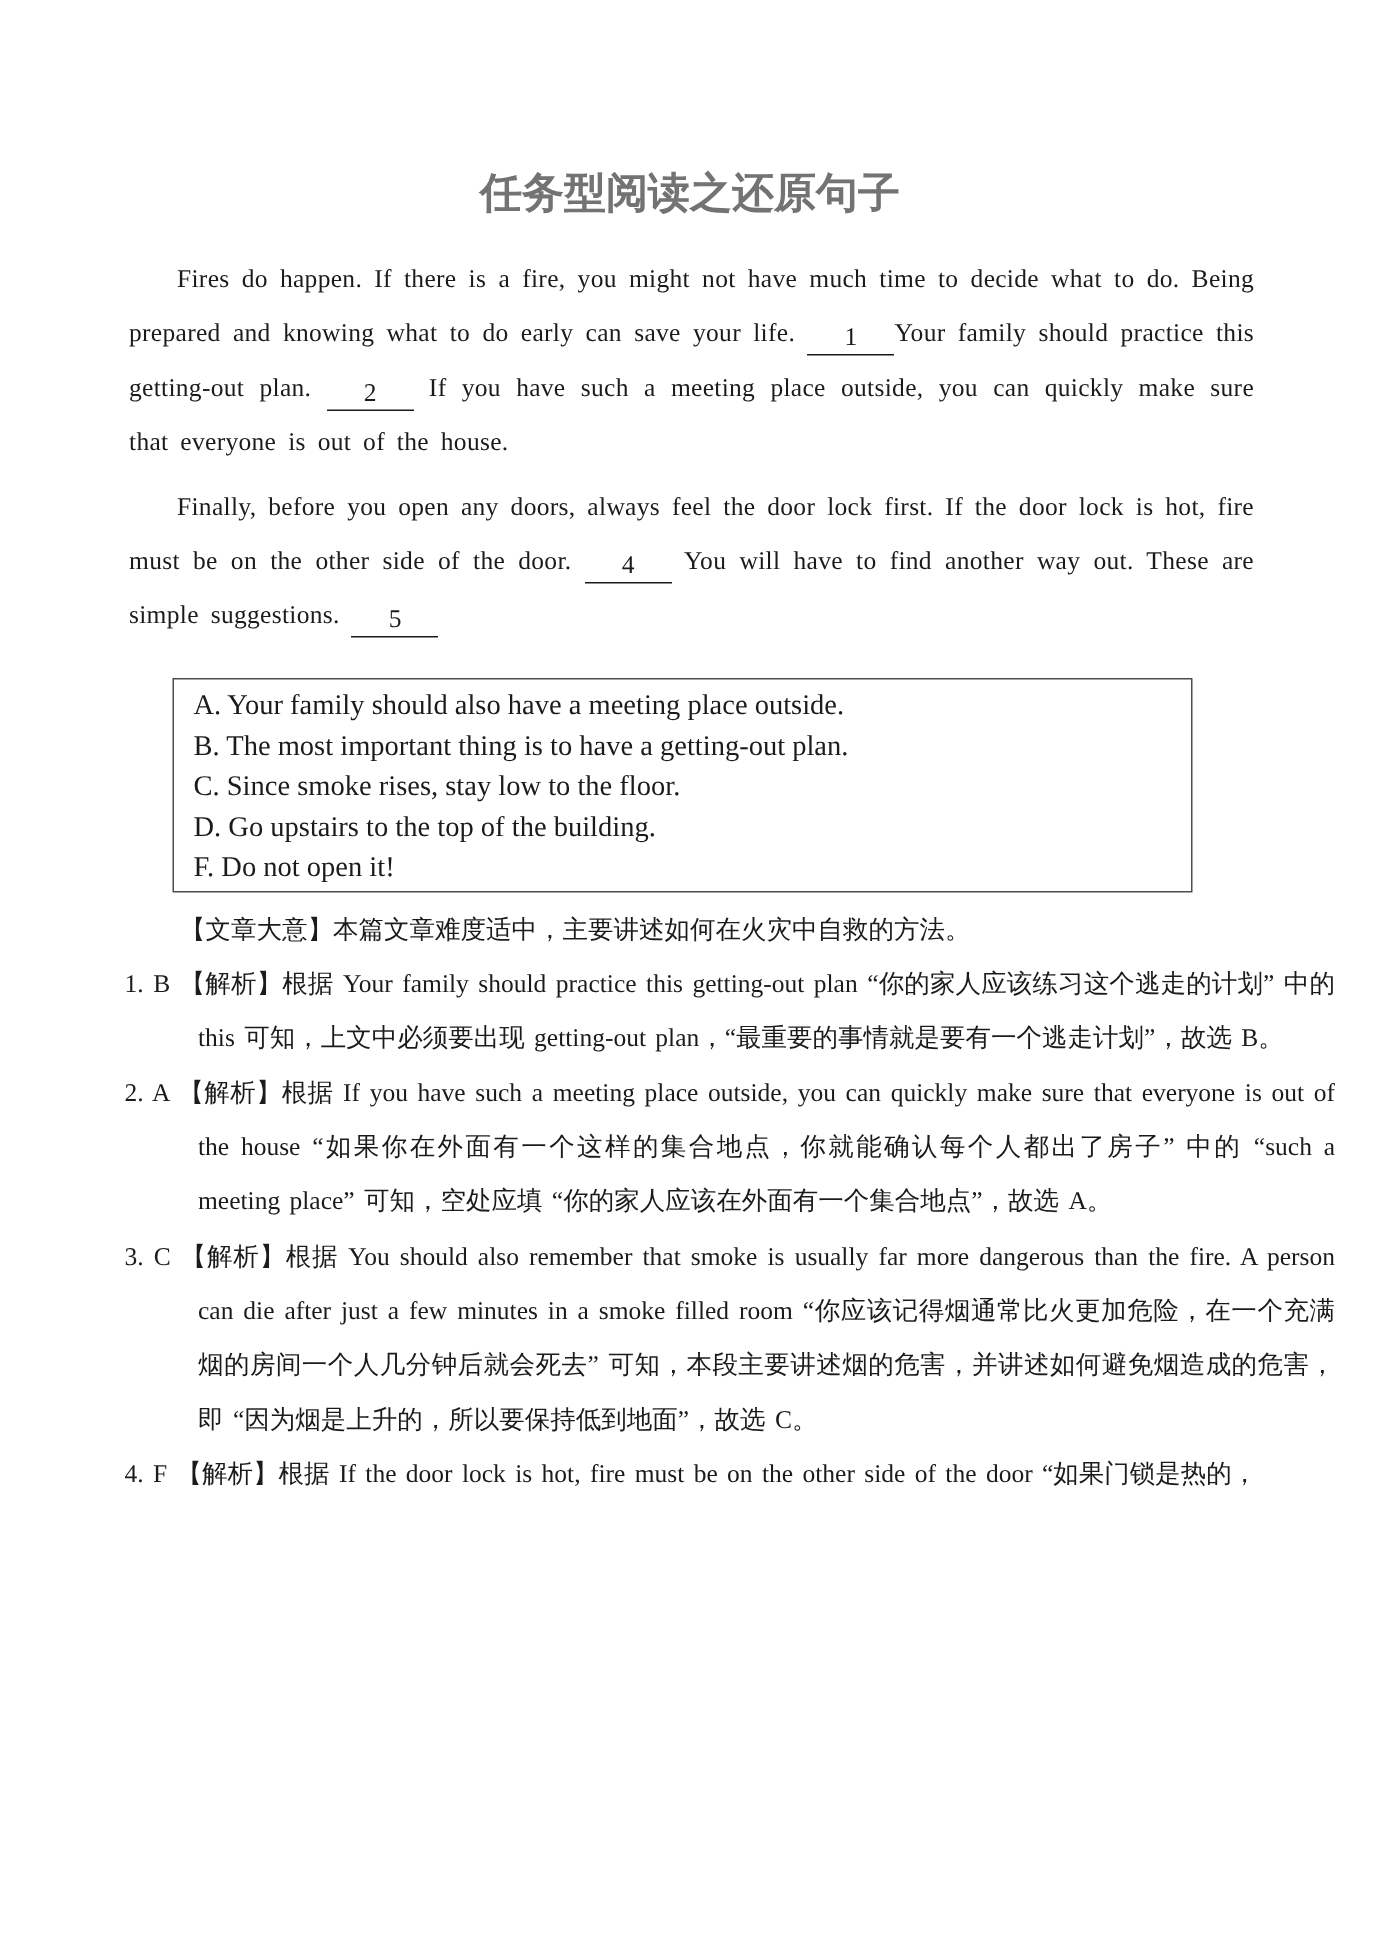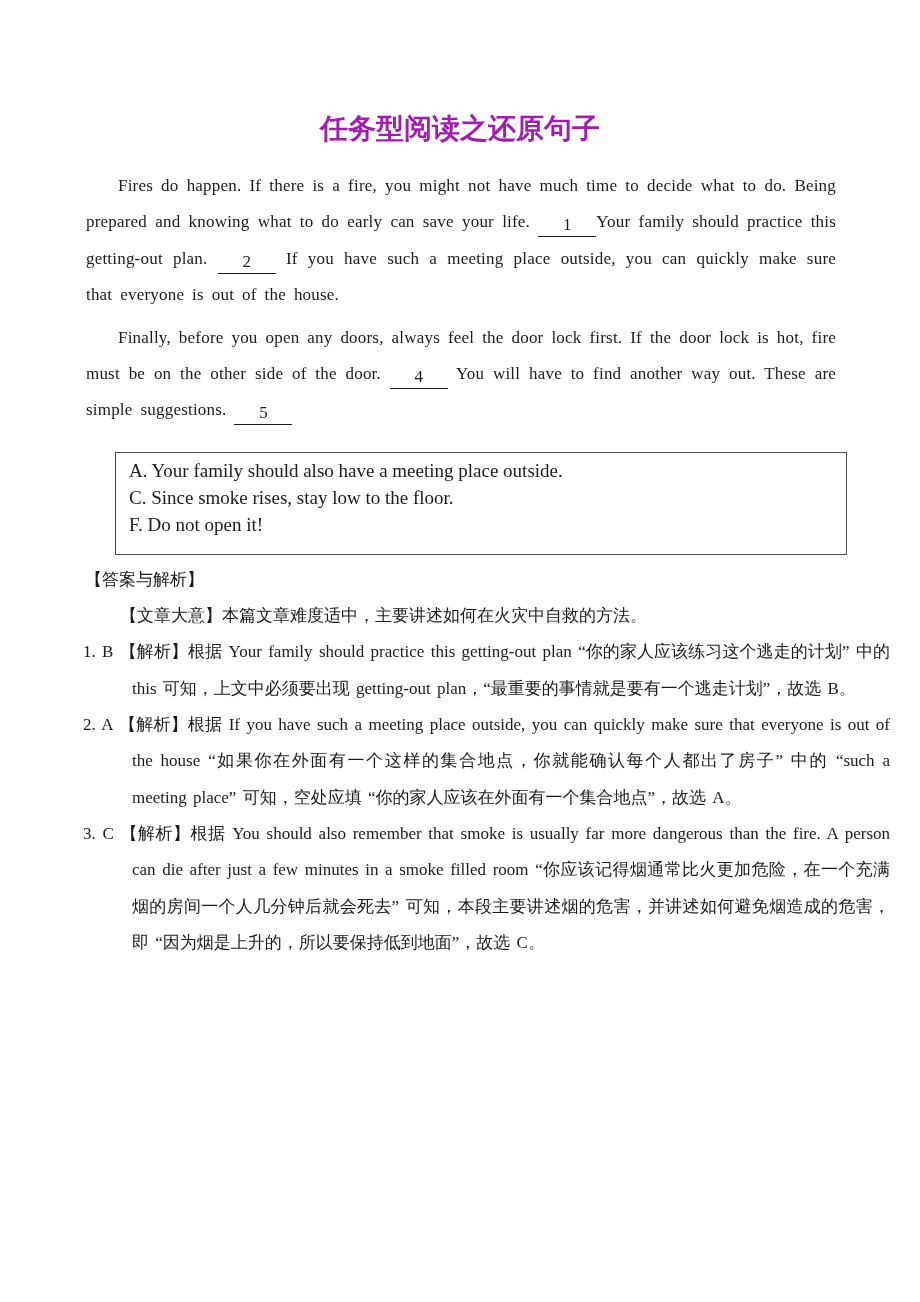--- a/index.html
+++ b/index.html
@@ -42,24 +42,24 @@
     text-align: center;
     text-indent: 0;
     height: 20px;
     line-height: 18px;
     vertical-align: -3px;
     letter-spacing: 0;
     word-spacing: 0;
   }
   .options-box {
     margin: 23px 0 0 115px;
-    width: 732px;
+    width: 680px;
     box-sizing: border-box;
     border: 1px solid #4d4d4d;
-    padding: 4px 10px 16px 13px;
+    padding: 4px 10px 2px 13px;
     font-size: 19px;
     line-height: 27px;
   }
   .option { margin: 0; }
   .answers {
     margin: 7px 30px 0 85px;
     font-size: 17px;
     line-height: 36.3px;
   }
   .answers-heading { margin: 0; }
@@ -68,34 +68,36 @@
   .answer-item {
     padding-left: 49px;
     text-indent: -49px;
     text-align: justify;
     word-spacing: 2px;
   }
 </style>
 </head>
 <body>
 
-<h1 class="title" style="color: #a21caf;">任务型阅读之还原句子</h1>
+<h1 class="title" style="color: #737373;">任务型阅读之还原句子</h1>
 
 <div class="passage">
     <p class="para"><span>Fires do happen. If there is a fire, you might not have much time to decide what to do. Being prepared and knowing what to do early can save your life. </span><span class="blank">1</span><span>Your family should practice this getting-out plan. </span><span class="blank">2</span><span> If you have such a meeting place outside, you can quickly make sure that everyone is out of the house.</span></p>
     <p class="para"><span>Finally, before you open any doors, always feel the door lock first. If the door lock is hot, fire must be on the other side of the door. </span><span class="blank">4</span><span> You will have to find another way out. These are simple suggestions. </span><span class="blank">5</span></p>
   </div>
 
 <div class="options-box">
     <p class="option">A. Your family should also have a meeting place outside.</p>
+    <p class="option">B. The most important thing is to have a getting-out plan.</p>
     <p class="option">C. Since smoke rises, stay low to the floor.</p>
+    <p class="option">D. Go upstairs to the top of the building.</p>
     <p class="option">F. Do not open it!</p>
   </div>
 
 <div class="answers">
-  <p class="answers-heading">【答案与解析】</p>
   <p class="answers-summary">【文章大意】本篇文章难度适中，主要讲述如何在火灾中自救的方法。</p>
   <div class="answer-items">
       <div class="answer-item"><span>1. B </span><span>【解析】</span><span>根据 Your family should practice this getting-out plan “你的家人应该练习这个逃走的计划” 中的 this 可知，上文中必须要出现 getting-out plan，“最重要的事情就是要有一个逃走计划”，故选 B。</span></div>
       <div class="answer-item"><span>2. A </span><span>【解析】</span><span>根据 If you have such a meeting place outside, you can quickly make sure that everyone is out of the house “如果你在外面有一个这样的集合地点，你就能确认每个人都出了房子” 中的 “such a meeting place” 可知，空处应填 “你的家人应该在外面有一个集合地点”，故选 A。</span></div>
       <div class="answer-item"><span>3. C </span><span>【解析】</span><span>根据 You should also remember that smoke is usually far more dangerous than the fire. A person can die after just a few minutes in a smoke filled room “你应该记得烟通常比火更加危险，在一个充满烟的房间一个人几分钟后就会死去” 可知，本段主要讲述烟的危害，并讲述如何避免烟造成的危害，即 “因为烟是上升的，所以要保持低到地面”，故选 C。</span></div>
+      <div class="answer-item"><span>4. F </span><span>【解析】</span><span>根据 If the door lock is hot, fire must be on the other side of the door “如果门锁是热的，</span></div>
     </div>
 </div>
 
 </body></html>

